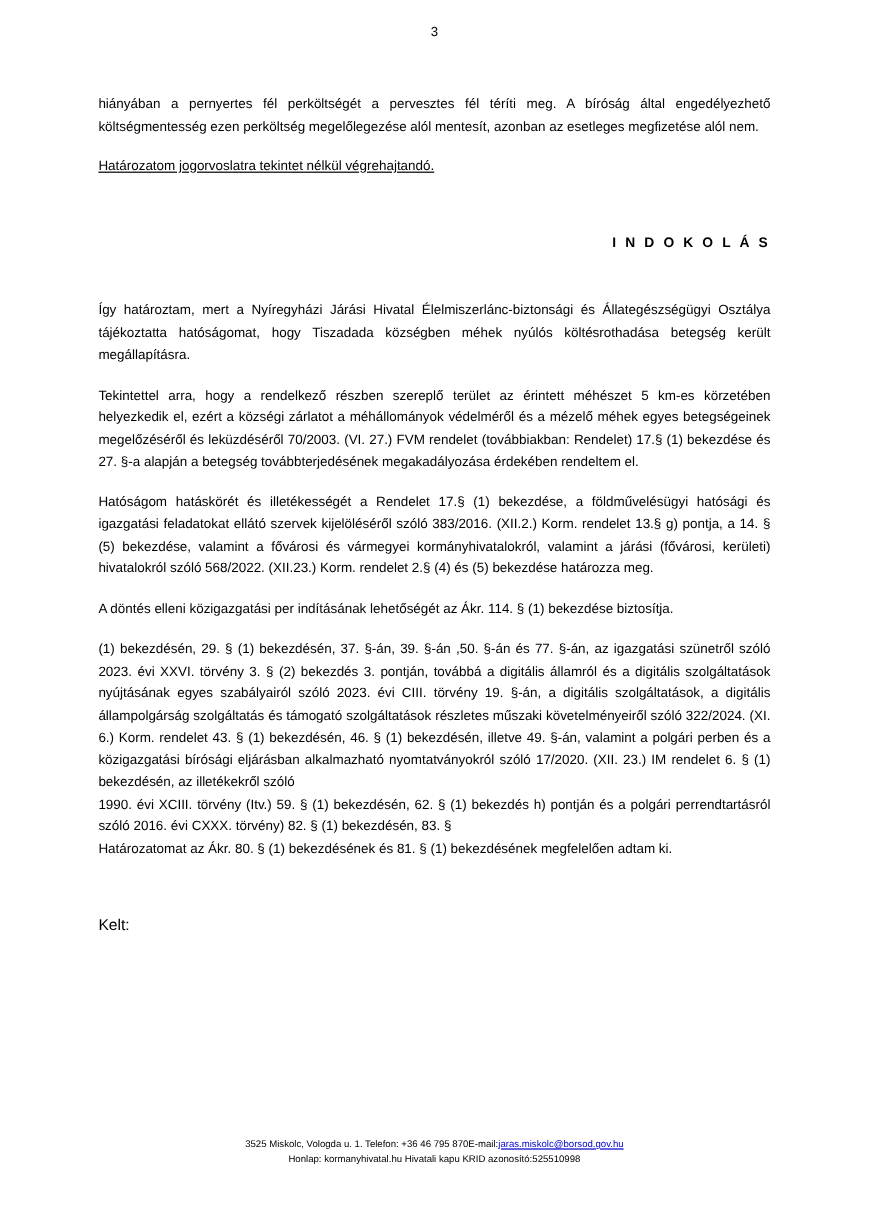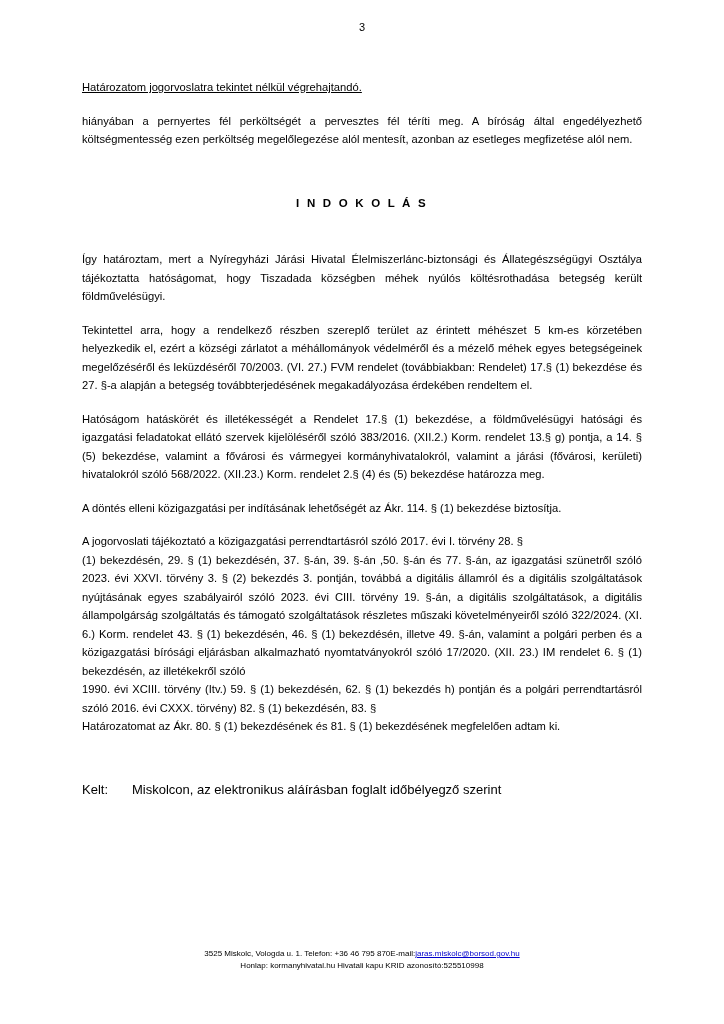--- a/index.html
+++ b/index.html
@@ -41,21 +41,21 @@
     text-align: justify;
     text-justify: inter-word;
   }
   .para {
     margin-bottom: 15px;
   }
   .underline {
     text-decoration: underline;
   }
   .heading {
-    text-align: center;
+    text-align: right;
     font-size: 11.5px;
     letter-spacing: 2.2px;
     font-weight: bold;
     margin: 0;
   }
   .spacer-lg { height: 38px; }
   .spacer-md { height: 30px; }
   .kelt-row {
     display: flex;
     font-size: 13px;
@@ -81,50 +81,48 @@
 </style>
 </head>
 <body>
 
 <div class="page">
 
   <div class="page-number">3</div>
 
   <div class="content">
 
+    <p class="para">hiányában a pernyertes fél perköltségét a pervesztes fél téríti meg. A bíróság által engedélyezhető költségmentesség ezen perköltség megelőlegezése alól mentesít, azonban az esetleges megfizetése alól nem.</p>
+
     <p class="para"><span class="underline">Határozatom jogorvoslatra tekintet nélkül végrehajtandó.</span></p>
-
-    <p class="para">hiányában a pernyertes fél perköltségét a pervesztes fél téríti meg. A bíróság által engedélyezhető költségmentesség ezen perköltség megelőlegezése alól mentesít, azonban az esetleges megfizetése alól nem.</p>
 
     <div class="spacer-md"></div>
 
     <p class="heading">I N D O K O L Á S</p>
 
     <div class="spacer-lg"></div>
 
-    <p class="para">Így határoztam, mert a Nyíregyházi Járási Hivatal Élelmiszerlánc-biztonsági és Állategészségügyi Osztálya tájékoztatta hatóságomat, hogy Tiszadada községben méhek nyúlós költésrothadása betegség került földművelésügyi.</p>
+    <p class="para">Így határoztam, mert a Nyíregyházi Járási Hivatal Élelmiszerlánc-biztonsági és Állategészségügyi Osztálya tájékoztatta hatóságomat, hogy Tiszadada községben méhek nyúlós költésrothadása betegség került megállapításra.</p>
 
     <p class="para">Tekintettel arra, hogy a rendelkező részben szereplő terület az érintett méhészet 5 km-es körzetében helyezkedik el, ezért a községi zárlatot a méhállományok védelméről és a mézelő méhek egyes betegségeinek megelőzéséről és leküzdéséről 70/2003. (VI. 27.) FVM rendelet (továbbiakban: Rendelet) 17.§ (1) bekezdése és 27. §-a alapján a betegség továbbterjedésének megakadályozása érdekében rendeltem el.</p>
 
     <p class="para">Hatóságom hatáskörét és illetékességét a Rendelet 17.§ (1) bekezdése, a földművelésügyi hatósági és igazgatási feladatokat ellátó szervek kijelöléséről szóló 383/2016. (XII.2.) Korm. rendelet 13.§ g) pontja, a 14. § (5) bekezdése, valamint a fővárosi és vármegyei kormányhivatalokról, valamint a járási (fővárosi, kerületi) hivatalokról szóló 568/2022. (XII.23.) Korm. rendelet 2.§ (4) és (5) bekezdése határozza meg.</p>
 
     <p class="para">A döntés elleni közigazgatási per indításának lehetőségét az Ákr. 114. § (1) bekezdése biztosítja.</p>
 
-    <p>A jogorvoslati tájékoztató a közigazgatási perrendtartásról szóló 2017. évi I. törvény 28. §</p>
     <p>(1) bekezdésén, 29. § (1) bekezdésén, 37. §-án, 39. §-án ,50. §-án és 77. §-án, az igazgatási szünetről szóló 2023. évi XXVI. törvény 3. § (2) bekezdés 3. pontján, továbbá a digitális államról és a digitális szolgáltatások nyújtásának egyes szabályairól szóló 2023. évi CIII. törvény 19. §-án, a digitális szolgáltatások, a digitális állampolgárság szolgáltatás és támogató szolgáltatások részletes műszaki követelményeiről szóló 322/2024. (XI. 6.) Korm. rendelet 43. § (1) bekezdésén, 46. § (1) bekezdésén, illetve 49. §-án, valamint a polgári perben és a közigazgatási bírósági eljárásban alkalmazható nyomtatványokról szóló 17/2020. (XII. 23.) IM rendelet 6. § (1) bekezdésén, az illetékekről szóló</p>
     <p>1990. évi XCIII. törvény (Itv.) 59. § (1) bekezdésén, 62. § (1) bekezdés h) pontján és a polgári perrendtartásról szóló 2016. évi CXXX. törvény) 82. § (1) bekezdésén, 83. §</p>
 
 
     <p class="para">Határozatomat az Ákr. 80. § (1) bekezdésének és 81. § (1) bekezdésének megfelelően adtam ki.</p>
 
     <div class="spacer-md"></div>
 
     <div class="kelt-row">
       <div class="kelt-label">Kelt:</div>
-      <div>Miskolcon, az elektronikus aláírásban foglalt időbélyegző szerint</div>
     </div>
 
   </div>
 
   <div class="footer">
     <div><span>3525 Miskolc, Vologda u. 1. Telefon: +36 46 795 870E-mail:</span><span class="link">jaras.miskolc@borsod.gov.hu</span></div>
     <div>Honlap: kormanyhivatal.hu Hivatali kapu KRID azonosító:525510998</div>
   </div>
 
 </div>

